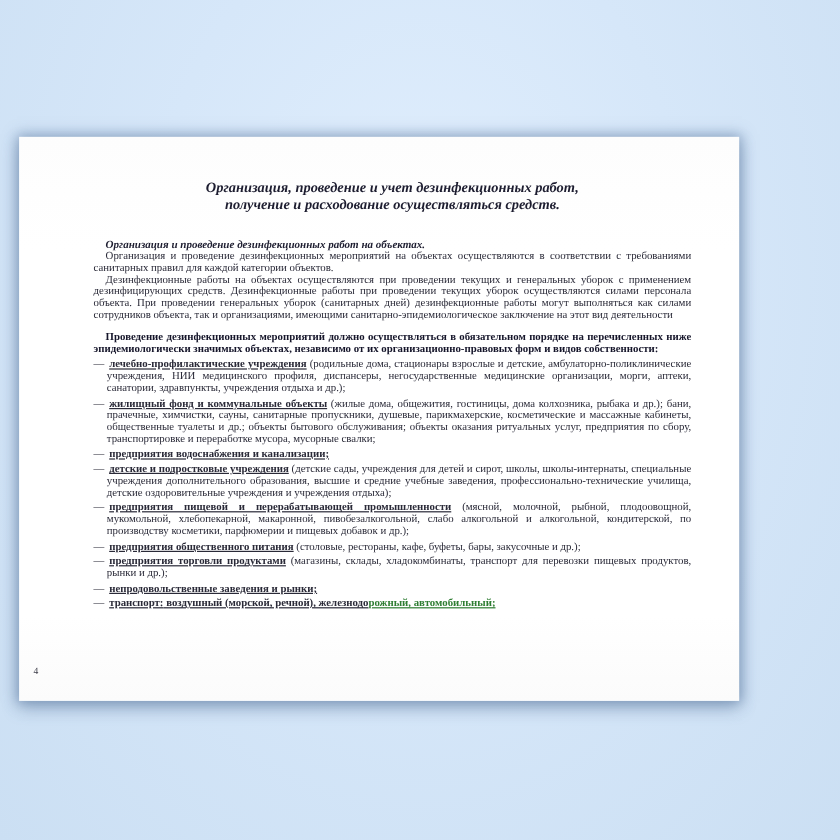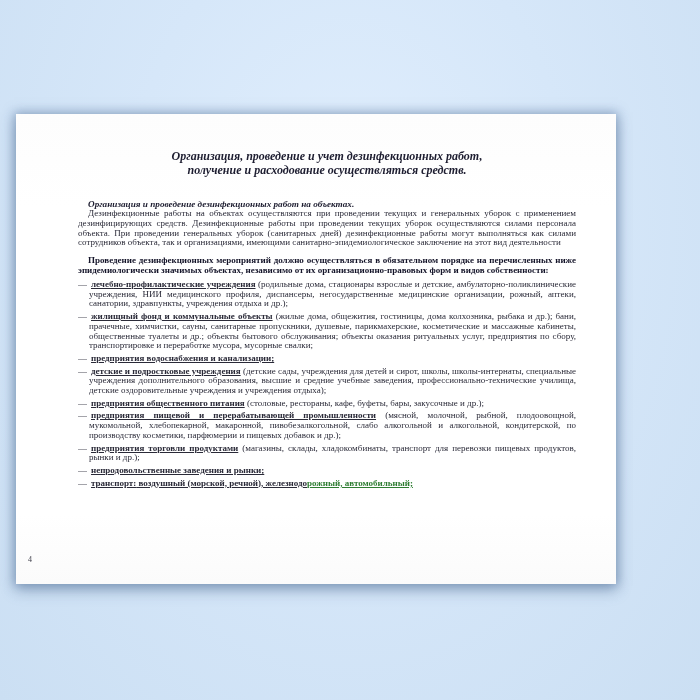--- a/index.html
+++ b/index.html
@@ -90,38 +90,39 @@
 <div class="paper">
   <div class="content">
 
     <div class="title">
       <div>Организация, проведение и учет дезинфекционных работ,</div>
       <div>получение и расходование осуществляться средств.</div>
     </div>
 
     <div class="heading">Организация и проведение дезинфекционных работ на объектах.</div>
 
+    <div class="para">Организация и проведение дезинфекционных мероприятий на объектах осуществляются в соответствии с требованиями санитарных правил для каждой категории объектов.</div>
     <div class="para">Дезинфекционные работы на объектах осуществляются при проведении текущих и генеральных уборок с применением дезинфицирующих средств. Дезинфекционные работы при проведении текущих уборок осуществляются силами персонала объекта. При проведении генеральных уборок (санитарных дней) дезинфекционные работы могут выполняться как силами сотрудников объекта, так и организациями, имеющими санитарно-эпидемиологическое заключение на этот вид деятельности</div>
 
     <div class="para bold">Проведение дезинфекционных мероприятий должно осуществляться в обязательном порядке на перечисленных ниже эпидемиологически значимых объектах, независимо от их организационно-правовых форм и видов собственности:</div>
 
     <div class="list">
 
-      <div class="li"><span class="marker">—</span><span class="lead">лечебно-профилактические учреждения</span><span class="rest"> (родильные дома, стационары взрослые и детские, амбулаторно-поликлинические учреждения, НИИ медицинского профиля, диспансеры, негосударственные медицинские организации, рожный, аптеки, санатории, здравпункты, учреждения отдыха и др.);</span></div>
+      <div class="li"><span class="marker">—</span><span class="lead">лечебно-профилактические учреждения</span><span class="rest"> (родильные дома, стационары взрослые и детские, амбулаторно-поликлинические учреждения, НИИ медицинского профиля, диспансеры, негосударственные медицинские организации, морги, аптеки, санатории, здравпункты, учреждения отдыха и др.);</span></div>
 
       <div class="li"><span class="marker">—</span><span class="lead">жилищный фонд и коммунальные объекты</span><span class="rest"> (жилые дома, общежития, гостиницы, дома колхозника, рыбака и др.); бани, прачечные, химчистки, сауны, санитарные пропускники, душевые, парикмахерские, косметические и массажные кабинеты, общественные туалеты и др.; объекты бытового обслуживания; объекты оказания ритуальных услуг, предприятия по сбору, транспортировке и переработке мусора, мусорные свалки;</span></div>
 
 
       <div class="li"><span class="marker">—</span><span class="lead">предприятия водоснабжения и канализации;</span><span class="rest"></span></div>
 
       <div class="li"><span class="marker">—</span><span class="lead">детские и подростковые учреждения</span><span class="rest"> (детские сады, учреждения для детей и сирот, школы, школы-интернаты, специальные учреждения дополнительного образования, высшие и средние учебные заведения, профессионально-технические училища, детские оздоровительные учреждения и учреждения отдыха);</span></div>
 
+      <div class="li"><span class="marker">—</span><span class="lead">предприятия пищевой и перерабатывающей промышленности</span><span class="rest"> (мясной, молочной, рыбной, плодоовощной, мукомольной, хлебопекарной, макаронной, пивобезалкогольной, слабо алкогольной и алкогольной, кондитерской, по производству косметики, парфюмерии и пищевых добавок и др.);</span></div>
+
       <div class="li"><span class="marker">—</span><span class="lead">предприятия общественного питания</span><span class="rest"> (столовые, рестораны, кафе, буфеты, бары, закусочные и др.);</span></div>
-
-      <div class="li"><span class="marker">—</span><span class="lead">предприятия пищевой и перерабатывающей промышленности</span><span class="rest"> (мясной, молочной, рыбной, плодоовощной, мукомольной, хлебопекарной, макаронной, пивобезалкогольной, слабо алкогольной и алкогольной, кондитерской, по производству косметики, парфюмерии и пищевых добавок и др.);</span></div>
 
       <div class="li"><span class="marker">—</span><span class="lead">предприятия торговли продуктами</span><span class="rest"> (магазины, склады, хладокомбинаты, транспорт для перевозки пищевых продуктов, рынки и др.);</span></div>
 
       <div class="li"><span class="marker">—</span><span class="lead">непродовольственные заведения и рынки;</span><span class="rest"></span></div>
 
 
       <div class="li"><span class="marker">—</span><span class="lead">транспорт:</span><span class="tail-black"> воздушный (морской, речной), железнодо</span><span class="tail-green">рожный, автомобильный;</span></div>
 
     </div>
   </div>

